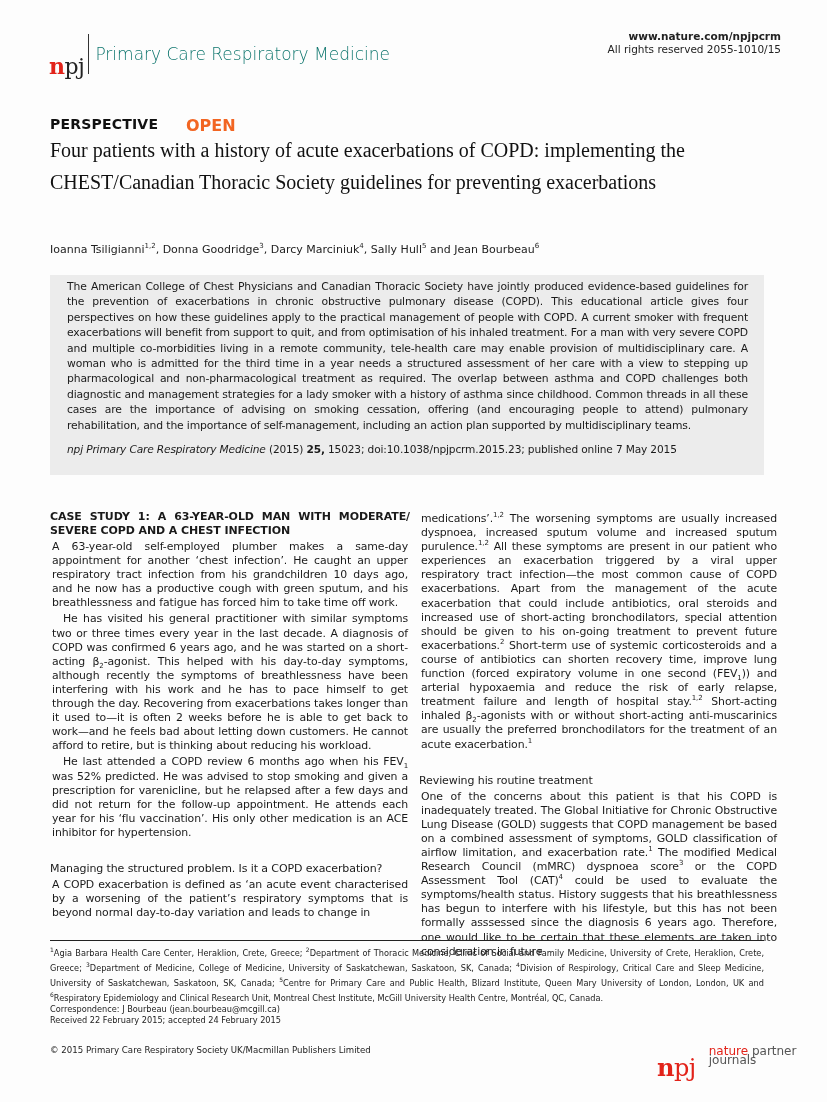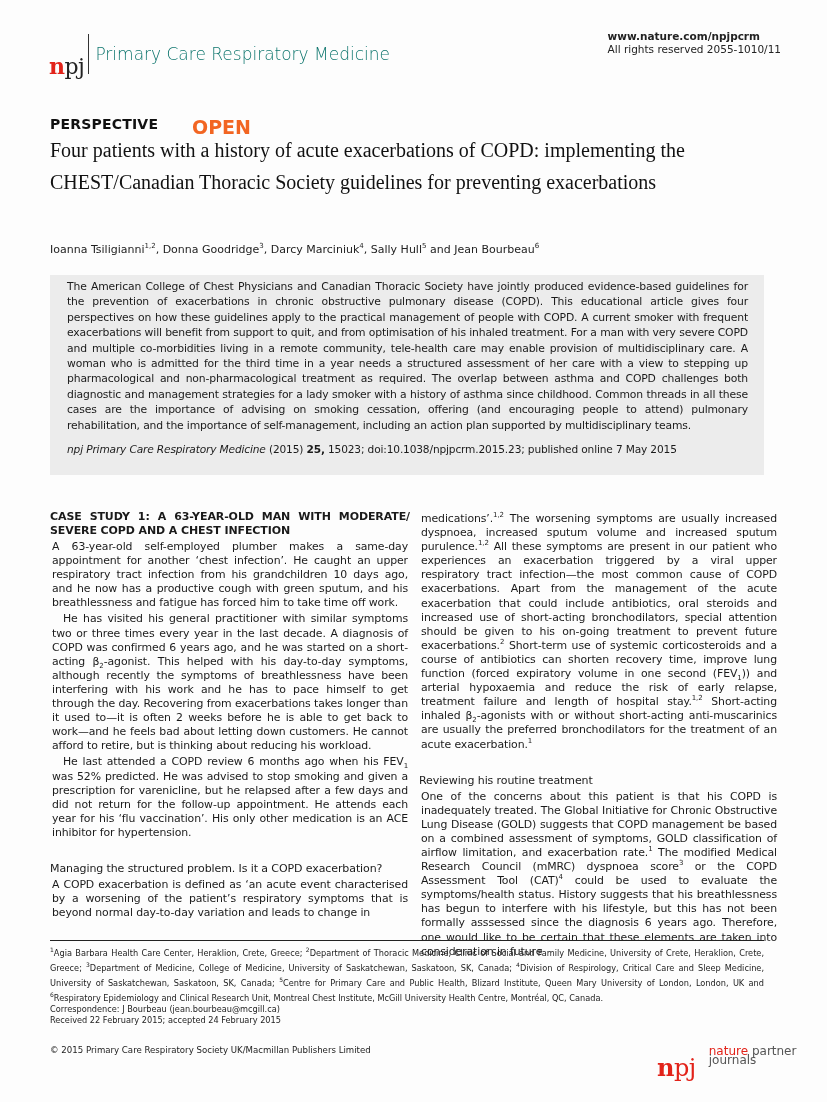--- a/index.html
+++ b/index.html
@@ -8,25 +8,25 @@
       font-family: "DejaVu Sans", sans-serif; color: #1a1a1a;
     }
     .abs { position: absolute; }
     
     .logo { left: 49px; top: 30px; display: flex; align-items: center; }
     .npj { font-family: "DejaVu Serif", serif; font-size: 22px; line-height: 22px; letter-spacing: -0.5px; margin-top: 25px; }
     .npj .n { color: #e2231a; font-weight: bold; }
     .npj .pj { color: #222; }
     .vsep { width: 1px; height: 40px; background: #333; margin: 0 6px 0 4px; }
     .journal-name { font-family: "DejaVu Sans", sans-serif; font-size: 17px; color: #0f766e; font-weight: 300; }
-    .hdr-right { right: 46px; top: 30px; text-align: left; font-size: 10.5px; line-height: 13px; color: #222; }
+    .hdr-right { right: 46px; top: 30px; text-align: right; font-size: 10.5px; line-height: 13px; color: #222; }
     .hdr-right .url { font-weight: bold; }
     
     .atype { left: 50px; top: 116px; font-size: 14px; font-weight: bold; color: #111; letter-spacing: 0.2px; }
-    .open { left: 192px; top: 116px; font-size: 19px; font-weight: bold; color: #f26522; }
+    .open { left: 186px; top: 116px; font-size: 16px; font-weight: bold; color: #f26522; }
     .title { left: 50px; top: 134px; width: 720px; font-family: "Liberation Serif", serif; font-size: 20px; line-height: 32px; color: #111; }
     .authors { left: 50px; top: 242px; font-size: 11px; color: #222; }
     .authors sup { font-size: 7px; }
     
     .abstract { left: 50px; top: 275px; width: 714px; height: 200px; background: #ececec; box-sizing: border-box; padding: 4px 16px 0 17px; }
     .abstract p { margin: 0; font-size: 10.8px; line-height: 15.4px; color: #1a1a1a; text-align: justify; letter-spacing: -0.15px; }
     .citation { margin-top: 9px !important; font-size: 10.6px !important; }
     .citation i { font-style: italic; }
     
     .col { top: 510px; width: 360px; font-size: 10.9px; line-height: 14.1px; text-align: justify; color: #1a1a1a; letter-spacing: -0.1px; }
@@ -54,21 +54,21 @@
 </head>
 <body>
 
 <div class="abs logo">
   <span class="npj"><span class="n">n</span><span class="pj">pj</span></span>
   <span class="vsep"></span>
   <span class="journal-name">Primary Care Respiratory Medicine</span>
 </div>
 <div class="abs hdr-right">
   <div class="url">www.nature.com/npjpcrm</div>
-  <div>All rights reserved 2055-1010/11</div>
+  <div>All rights reserved 2055-1010/15</div>
 </div>
 
 <div class="abs atype">PERSPECTIVE</div>
 <div class="abs open">OPEN</div>
 <div class="abs title">Four patients with a history of acute exacerbations of COPD: implementing the CHEST/Canadian Thoracic Society guidelines for preventing exacerbations</div>
 <div class="abs authors">
   <span><span>Ioanna Tsiligianni</span><sup>1,2</sup></span><span>, </span><span><span>Donna Goodridge</span><sup>3</sup></span><span>, </span><span><span>Darcy Marciniuk</span><sup>4</sup></span><span>, </span><span><span>Sally Hull</span><sup>5</sup></span><span> and </span><span><span>Jean Bourbeau</span><sup>6</sup></span>
 </div>
 
 <div class="abs abstract">

